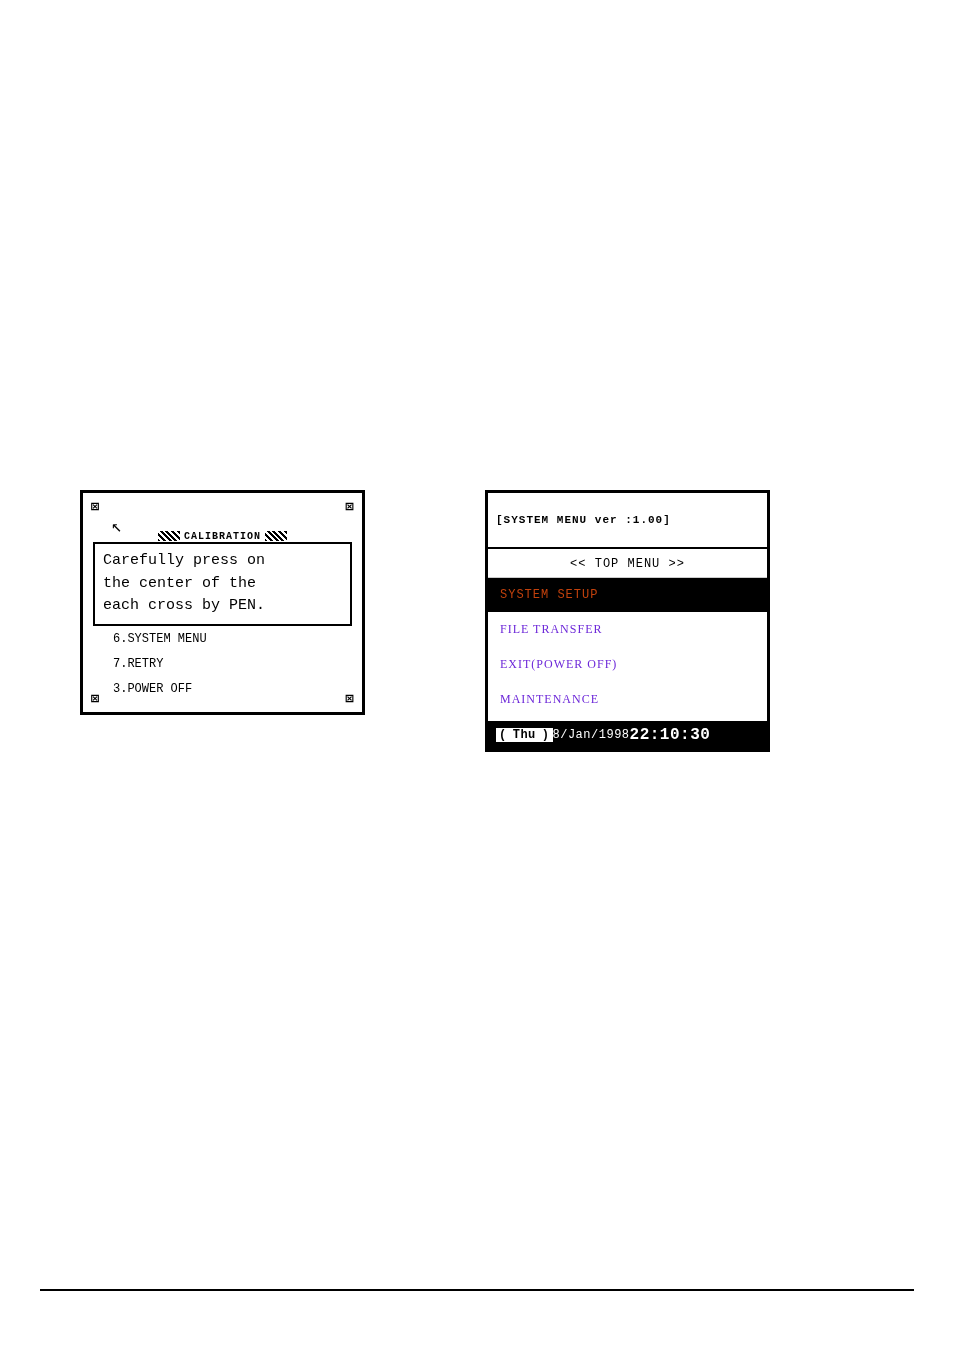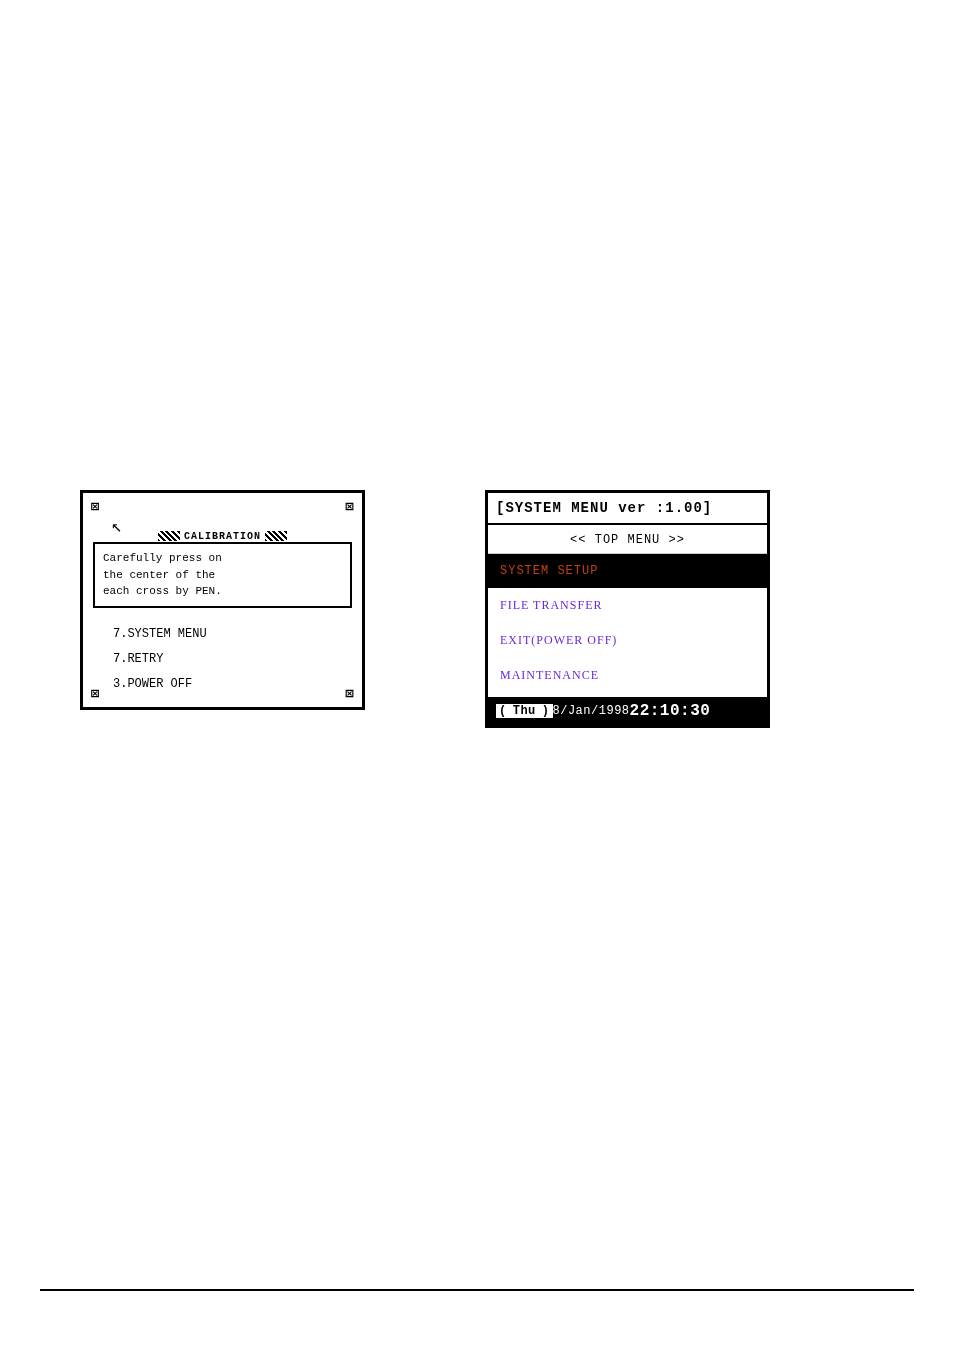--- a/index.html
+++ b/index.html
@@ -95,23 +95,23 @@
         transparent 2px,
         transparent 4px
       );
       vertical-align: middle;
       margin: 0 4px;
     }
 
     .calibration-text-box {
       border: 2px solid #000;
       padding: 6px 8px;
-      font-size: 11px;
-      font-family: 'Courier New', Courier, monospace;
-      margin-bottom: 14px;
+      font-size: 15px;
+      font-family: 'Courier New', Courier, monospace;
+      margin-bottom: 1px;
       line-height: 1.5;
     }
 
     .calibration-options {
       padding-left: 20px;
       font-size: 12px;
       font-family: 'Courier New', Courier, monospace;
       line-height: 2.1;
     }
 
@@ -119,22 +119,22 @@
     .system-menu-screen {
       width: 285px;
       border: 3px solid #000000;
       background: #ffffff;
       position: relative;
     }
 
     .system-menu-header {
       background: #ffffff;
       border-bottom: 2px solid #000;
-      padding: 7px 8px;
-      font-size: 14px;
+      padding: 21px 8px;
+      font-size: 11px;
       font-weight: bold;
       font-family: 'Courier New', Courier, monospace;
       letter-spacing: 1px;
     }
 
     .top-menu-label {
       text-align: center;
       font-size: 12px;
       font-family: 'Courier New', Courier, monospace;
       padding: 8px 0 6px 0;
@@ -219,21 +219,21 @@
 
       <div class="cursor-icon">↖</div>
 
       <div class="calibration-title">CALIBRATION</div>
 
       <div class="calibration-text-box">
         <span>Carefully press on<br>the center of the<br>each cross by PEN.</span>
       </div>
 
       <div class="calibration-options">
-        <div>7.SYSTEM MENU</div>
+        <div>6.SYSTEM MENU</div>
         <div>7.RETRY</div>
         <div>3.POWER OFF</div>
       </div>
     </div>
 
     <div class="system-menu-screen">
       <div class="system-menu-header">
         <span>[SYSTEM MENU  ver :1.00]</span>
       </div>
 

